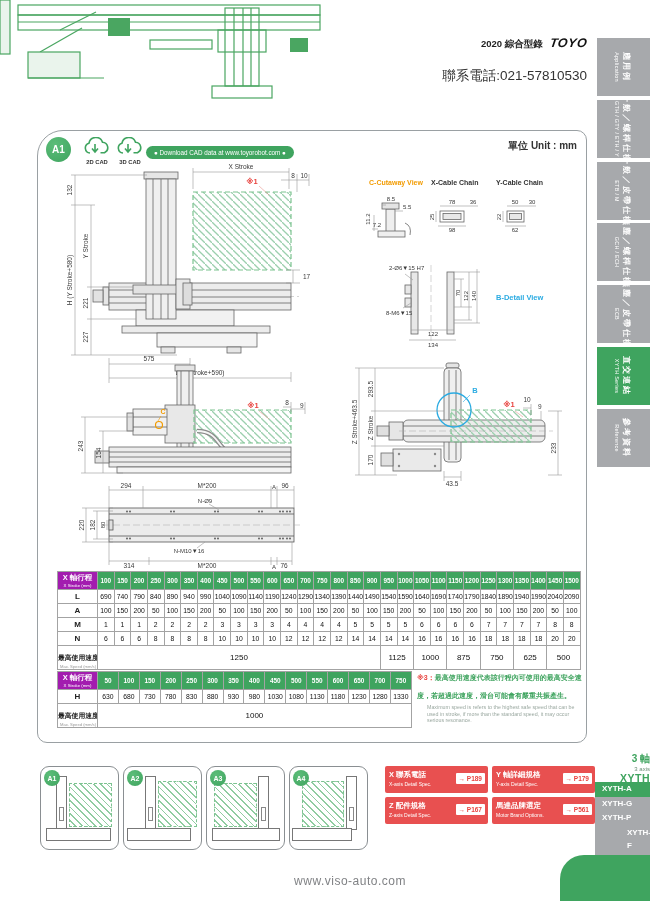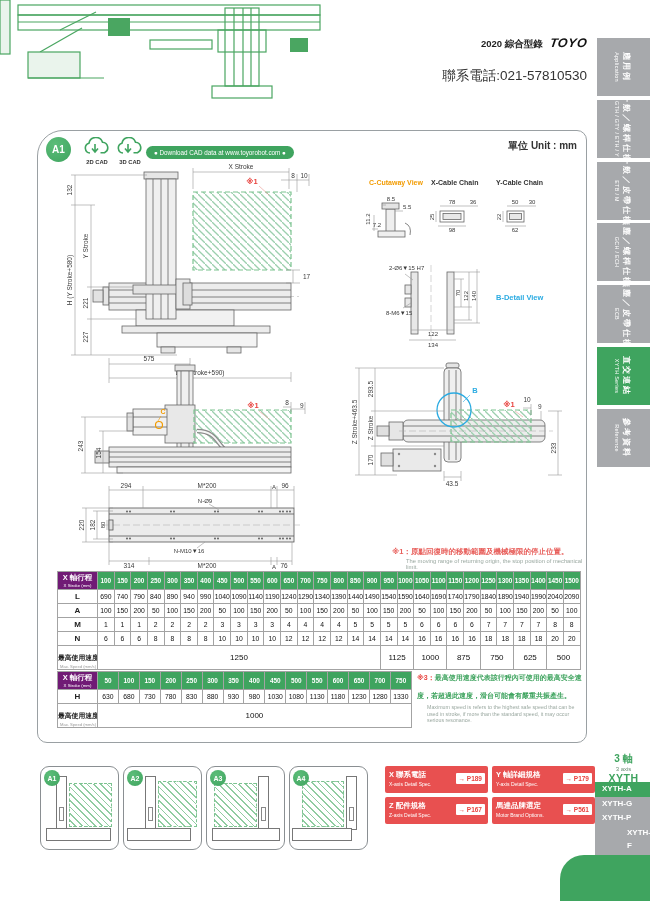--- a/index.html
+++ b/index.html
@@ -57,21 +57,21 @@
   .note3 .n-mark{color:#e8433f;font-weight:bold;font-size:7px;}
   .note3 .n-zh{color:#3fa45f;font-size:7px;font-weight:bold;line-height:9px;display:inline;}
   .note3 .n-en{font-size:5.3px;color:#9aa8a0;line-height:6.5px;margin-top:2px;margin-left:10px;}
 
   
   .tbl-mount{position:absolute;}
   .spec-table{border-collapse:collapse;table-layout:fixed;}
   .spec-table th,.spec-table td{border:1px solid #a3a3a3;padding:0;text-align:center;
     overflow:hidden;white-space:nowrap;}
   .spec-table thead th{background:#3fa45f;color:#fff;font-size:6.4px;font-weight:bold;height:17px;}
-  .spec-table th.corner{background:#701a75;}
+  .spec-table th.corner{background:#a21caf;}
   .spec-table .c-zh{font-size:7.5px;font-weight:bold;}
   .spec-table .c-en{font-size:4.8px;font-weight:normal;transform:scale(.9);}
   .spec-table tbody th.rl{font-size:8px;font-weight:bold;background:#fff;color:#222;height:13px;}
   .spec-table tbody td{font-size:6.8px;height:13px;background:#fff;color:#111;}
   .spec-table tr.speed td{font-size:8px;height:16px;}
   .spec-table th.sl{background:#fff;height:16px;}
   .spec-table .sl .zh{font-size:6.8px;font-weight:bold;color:#222;}
   .spec-table .sl .en{display:block;font-size:4.6px;color:#9a9a9a;font-weight:normal;transform:scale(.9);}
 
   
@@ -92,21 +92,21 @@
 
   
   .spec-btn{position:absolute;width:103px;height:27px;background:#e85050;border-radius:2px;
     color:#fff;cursor:pointer;}
   .sb-zh{font-size:7.5px;font-weight:bold;margin:4px 0 0 4px;}
   .sb-en{font-size:5.3px;margin:1px 0 0 4px;transform-origin:left;transform:scale(.95);}
   .sb-page{position:absolute;right:3px;top:7px;background:#fff;color:#e8433f;font-size:6.5px;
     font-weight:bold;padding:2px 3px;border-radius:1px;}
 
   
-  .series-box{position:absolute;left:597px;top:752px;width:53px;text-align:center;}
+  .series-box{position:absolute;left:597px;top:752px;width:53px;text-align:right;}
   .sx-zh{font-size:10px;font-weight:bold;color:#3fa45f;}
   .sx-en{font-size:6px;color:#6b8f77;}
   .sx-fam{font-size:10.5px;font-weight:bold;color:#3fa45f;letter-spacing:.5px;}
   .model-tab{position:absolute;left:595px;width:55px;height:30px;background:#a7a9ac;color:#fff;
     font-size:8px;font-weight:bold;line-height:13px;padding-left:7px;box-sizing:border-box;cursor:pointer;}
   .model-tab.active{background:#3fa45f;}
 
   
   .side-tab{position:absolute;left:597px;width:53px;background:#a7a9ac;overflow:hidden;cursor:pointer;}
   .side-tab.active{background:#3fa45f;}
@@ -538,24 +538,20 @@
       <text class="dt" x="58" y="366" text-anchor="middle" transform="rotate(-90 58 366)">182</text>
       <text class="dts" x="68" y="366" text-anchor="middle" transform="rotate(-90 68 366)">80</text>
       <text class="dts" x="152" y="394" text-anchor="middle">N-M10▼16</text>
       <text class="dt" x="92" y="409" text-anchor="middle">314</text>
       <text class="dt" x="170" y="409" text-anchor="middle">M*200</text>
       <text class="dts" x="237" y="410" text-anchor="middle">A</text>
       <text class="dt" x="247" y="409" text-anchor="middle">76</text>
     </g>
   </svg>
 
-  <div class="note1">
-    <div class="n-zh">※1：原點回復時的移動範圍及機械極限的停止位置。</div>
-    <div class="n-en">The moving range of returning origin, the stop position of mechanical limit.</div>
-  </div>
 
   <div class="tbl-mount" id="table1-mount" style="left:57px;top:571px;">
       <table class="spec-table" style="width: 523px;">
         <colgroup>
           <col style="width: 40px;">
           <col style="width: 16.6552px;">
           <col style="width: 16.6552px;">
           <col style="width: 16.6552px;">
           <col style="width: 16.6552px;">
           <col style="width: 16.6552px;">
@@ -893,14 +889,15 @@
     <div class="sx-en">3 axis</div>
     <div class="sx-fam">XYTH</div>
   </div>
   <div id="model-tabs">
       <div class="model-tab active" style="top: 782px;">XYTH-A</div>
       <div class="model-tab" style="top: 796.6px;">XYTH-G</div>
       <div class="model-tab" style="top: 811.2px;">XYTH-P</div>
       <div class="model-tab" style="top: 825.8px; padding-left: 32px;">XYTH-F</div>
     </div>
 
+  <div class="footer-url">www.viso-auto.com</div>
   <div class="corner-green"></div>
 </div>
 
 </body></html>

